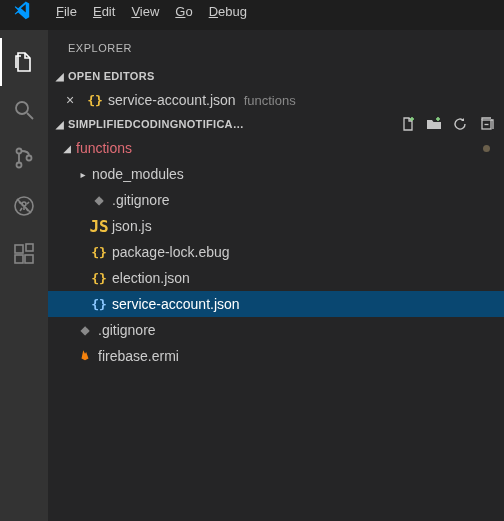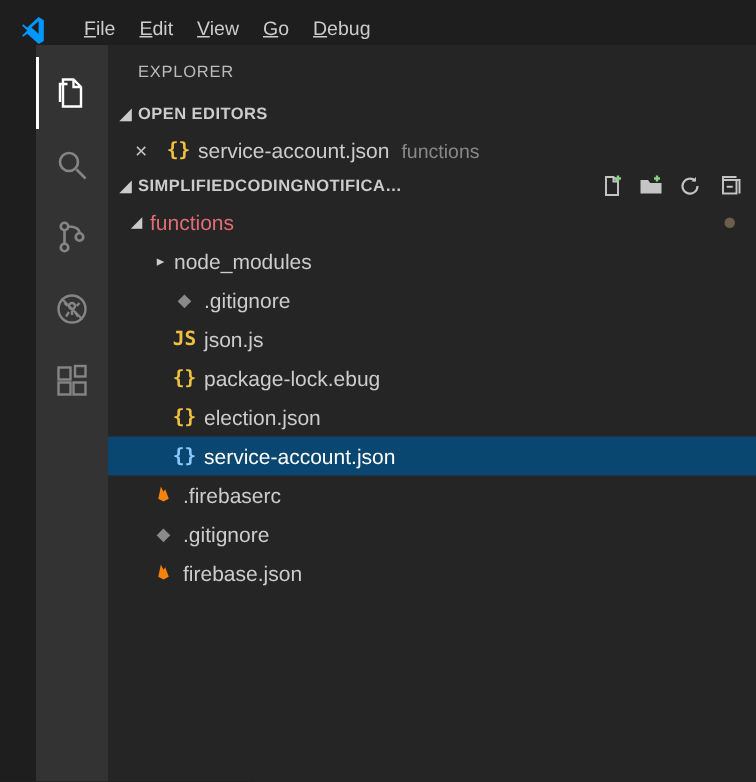--- a/index.html
+++ b/index.html
@@ -1,25 +1,25 @@
 <!DOCTYPE html>
 <html><head>
 <meta charset="utf-8">
 <style>
   * { box-sizing: border-box; margin: 0; padding: 0; font-family: "Segoe UI", -apple-system, sans-serif; }
   body { background: #1e1e1e; color: #cccccc; width: 504px; height: 521px; overflow: hidden; font-size: 13px; }
 
   
-  .menubar { display: flex; align-items: flex-end; height: 30px; background: #1e1e1e; font-size: 13px; }
+  .menubar { display: flex; align-items: flex-start; height: 30px; background: #1e1e1e; font-size: 13px; }
   .menubar .logo { width: 48px; display: flex; justify-content: center; align-items: center; }
   .menubar .logo svg { width: 20px; height: 20px; }
   .menubar .menu-item { padding: 4px 8px; color: #cccccc; cursor: pointer; }
   .menubar .menu-item .mnemonic { text-decoration: underline; }
 
-  .workbench { display: flex; height: calc(521px - 30px); margin-left: 24px; }
+  .workbench { display: flex; height: calc(521px - 30px); }
 
   
   .activitybar { width: 48px; background: #333333; display: flex; flex-direction: column; align-items: center; padding-top: 8px; }
   .activitybar .act-item { width: 48px; height: 48px; display:flex; align-items:center; justify-content:center; color:#858585; cursor:pointer; position:relative; }
   .activitybar .act-item.active { color:#ffffff; }
   .activitybar .act-item.active::before { content:""; position:absolute; left:0; top:0; bottom:0; width:2px; background:#ffffff; }
   .activitybar svg { width:24px; height:24px; }
 
   
   .sidebar { flex:1; background:#252526; display:flex; flex-direction:column; }
@@ -43,21 +43,21 @@
   .row.depth2 { padding-left:26px; }
   .row.depth2 .twisty { visibility:hidden; }
   .row.folder-root .label { color:#e06c75; }
   .dot-mod { margin-left:auto; margin-right:14px; width:7px; height:7px; border-radius:50%; background:#6a5f4b; }
 
   .label { white-space:nowrap; }
 
   
   .braces { font-family: Consolas, monospace; font-weight:700; font-size:13px; color:#f0c040; }
   .braces.sel { color:#8cc8ff; }
-  .js-ic { font-family: Consolas, monospace; font-weight:700; font-size:13px; color:#f0c040; }
+  .js-ic { font-family: Consolas, monospace; font-weight:700; font-size:16px; color:#f0c040; }
   .git-ic { color:#8a8a8a; font-size:12px; }
   .fire-ic svg { width:14px; height:14px; }
 </style>
 </head>
 <body>
 
 <div class="menubar">
   <div class="logo">
     <svg viewBox="0 0 24 24" fill="none">
         <path d="M17 2 L6 12 L2 9 L1 10 L6 15 L1 20 L2 21 L6 18 L17 28 L22 25 L22 5 Z" fill="#0098ff" transform="scale(0.83)"></path>
@@ -212,35 +212,27 @@
         </div>
         <div class="row depth2 selected">
           <span class="twisty">▸</span>
           <span class="icon">
             <span class="braces sel">{}</span>
           </span>
           <span class="label">service-account.json</span>
         </div>
         <div class="row depth1">
           <span class="icon">
+            <span class="git-ic">◆</span>
+          </span>
+          <span class="label">.gitignore</span>
+        </div>
+        <div class="row depth1">
+          <span class="icon">
             <span class="fire-ic"><svg viewBox="0 0 24 24">
                 <path d="M6 18 L9 4 L12 10 L14 7 L18 18 L12 21 Z" fill="#f5820d"></path>
               </svg></span>
           </span>
-          <span class="label">.firebaserc</span>
-        </div>
-        <div class="row depth1">
-          <span class="icon">
-            <span class="git-ic">◆</span>
-          </span>
-          <span class="label">.gitignore</span>
-        </div>
-        <div class="row depth1">
-          <span class="icon">
-            <span class="fire-ic"><svg viewBox="0 0 24 24">
-                <path d="M6 18 L9 4 L12 10 L14 7 L18 18 L12 21 Z" fill="#f5820d"></path>
-              </svg></span>
-          </span>
-          <span class="label">firebase.json</span>
+          <span class="label">firebase.ermi</span>
         </div>
       </div>
   </div>
 </div>
 
 </body></html>

